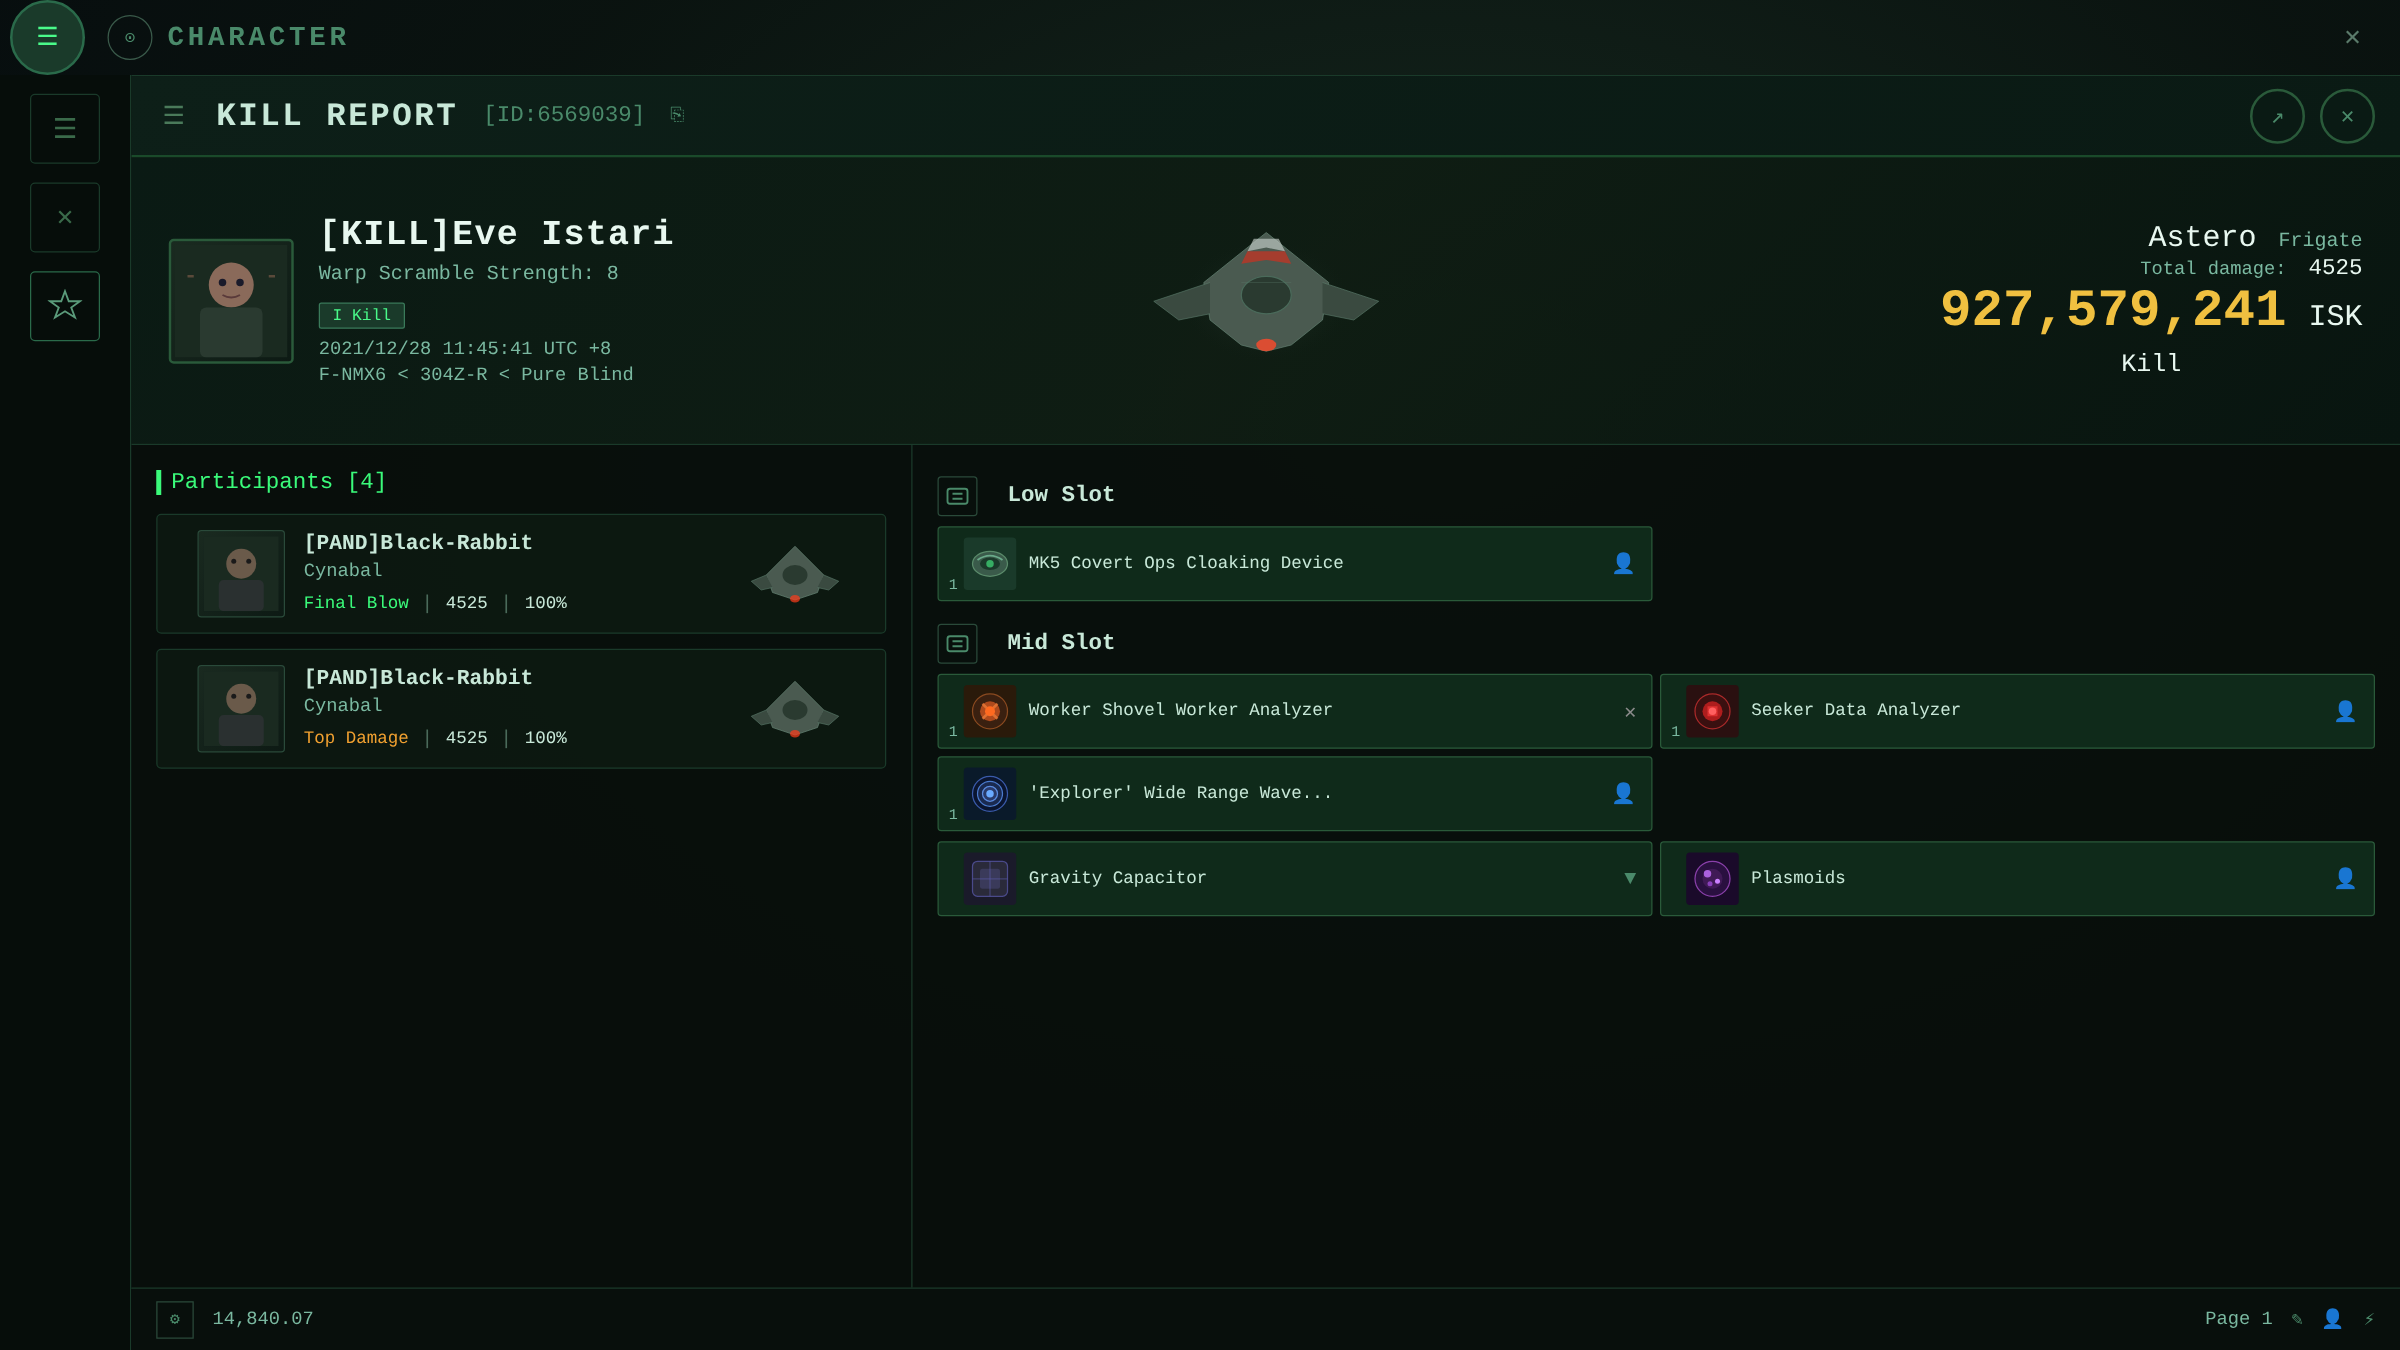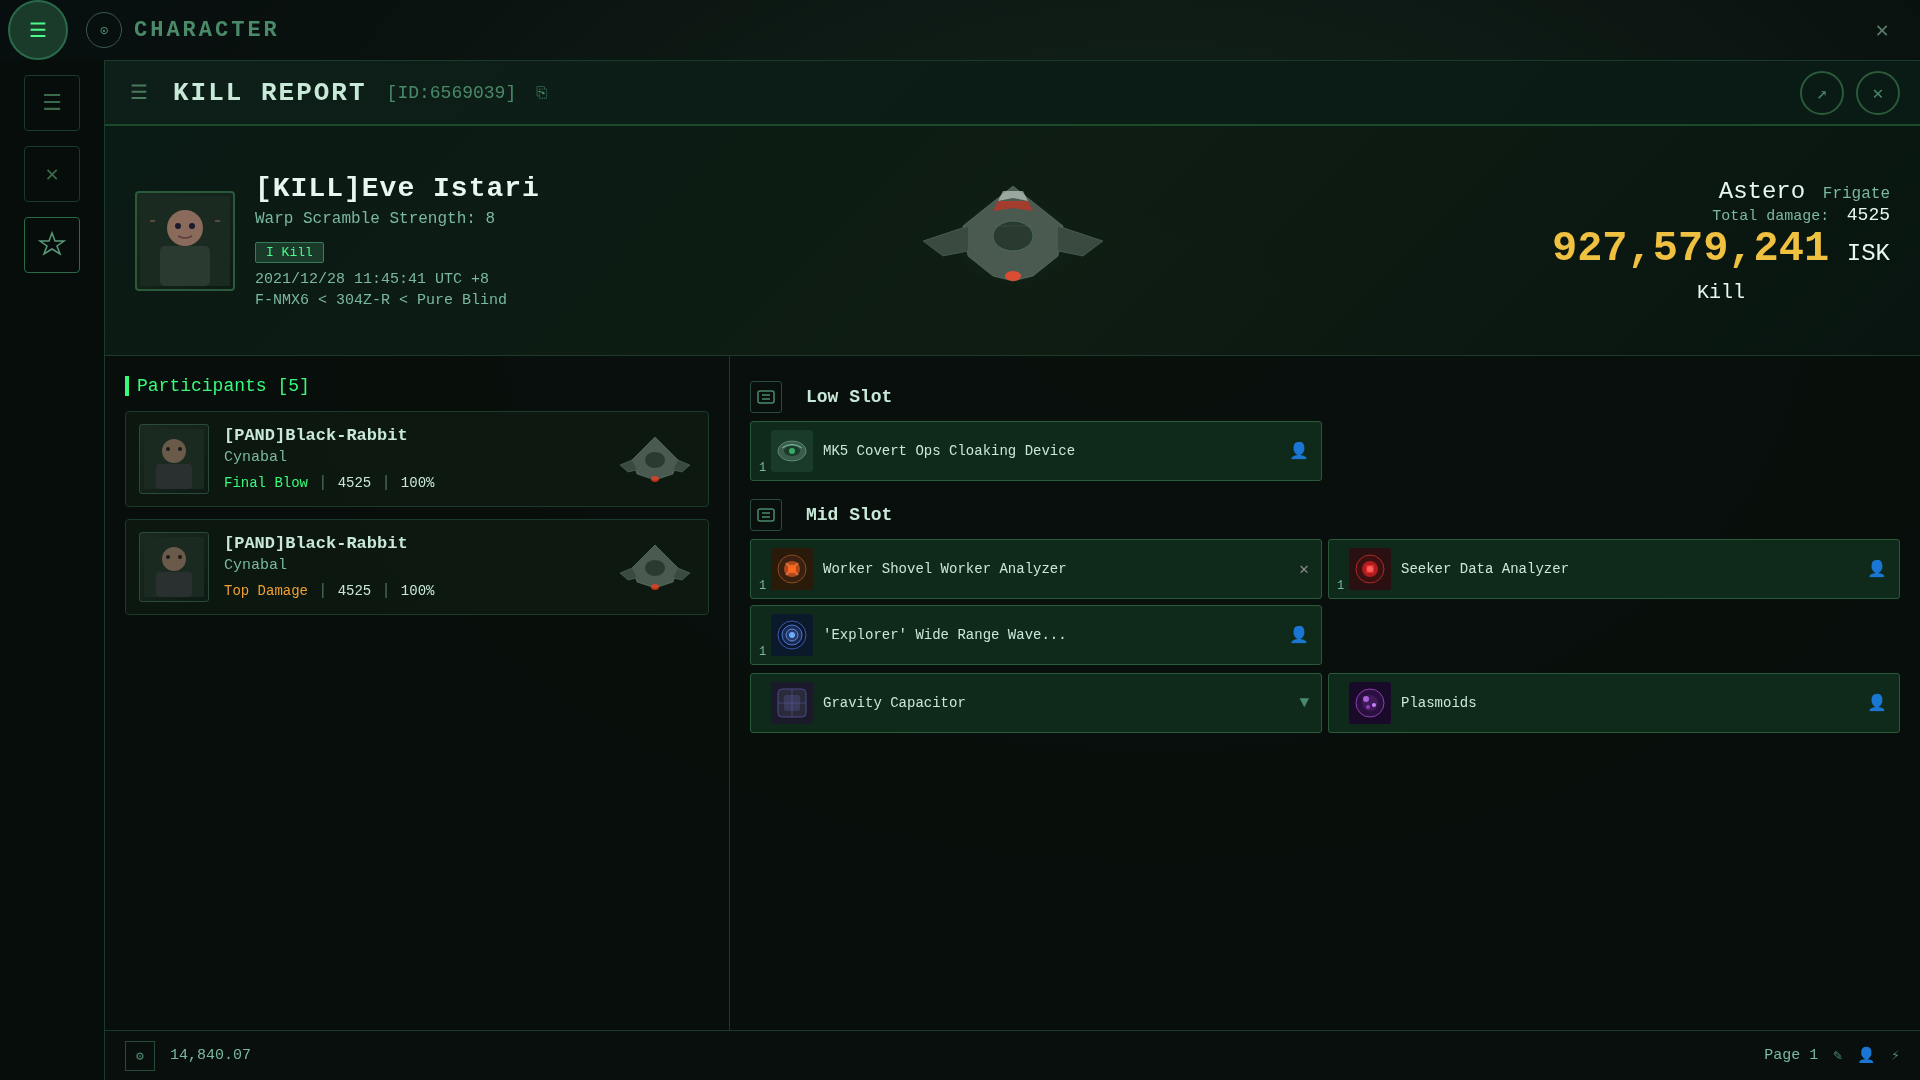--- a/index.html
+++ b/index.html
@@ -312,21 +312,21 @@
       display: block;
       width: 4px;
       height: 20px;
       background: #3afa7a;
     }
 
     .participant-card {
       background: rgba(15, 30, 20, 0.6);
       border: 1px solid #1a3a2a;
       border-radius: 4px;
-      padding: 12px 13px;
+      padding: 12px 32px;
       margin-bottom: 12px;
       display: flex;
       align-items: center;
       gap: 15px;
       position: relative;
     }
 
     .participant-avatar {
       width: 70px;
       height: 70px;
@@ -667,21 +667,21 @@
         <span class="isk-value">927,579,241</span>
         <span class="isk-label">ISK</span>
       </div>
       <div class="kill-label">Kill</div>
     </div>
   </div>
 
   <div class="content-area">
 
     <div class="left-panel">
-      <div class="section-title">Participants [5]</div>
+      <div class="section-title">Participants [4]</div>
 
       <div class="participant-card">
         <div class="participant-avatar">
           <svg width="60" height="60" viewBox="0 0 60 60">
             <rect width="60" height="60" fill="#1a2a20"></rect>
             <circle cx="30" cy="22" r="12" fill="#6a5a4a"></circle>
             <rect x="12" y="35" width="36" height="25" rx="4" fill="#2a3030"></rect>
             <circle cx="24" cy="20" r="2" fill="#1a1a1a"></circle>
             <circle cx="36" cy="20" r="2" fill="#1a1a1a"></circle>
           </svg>

